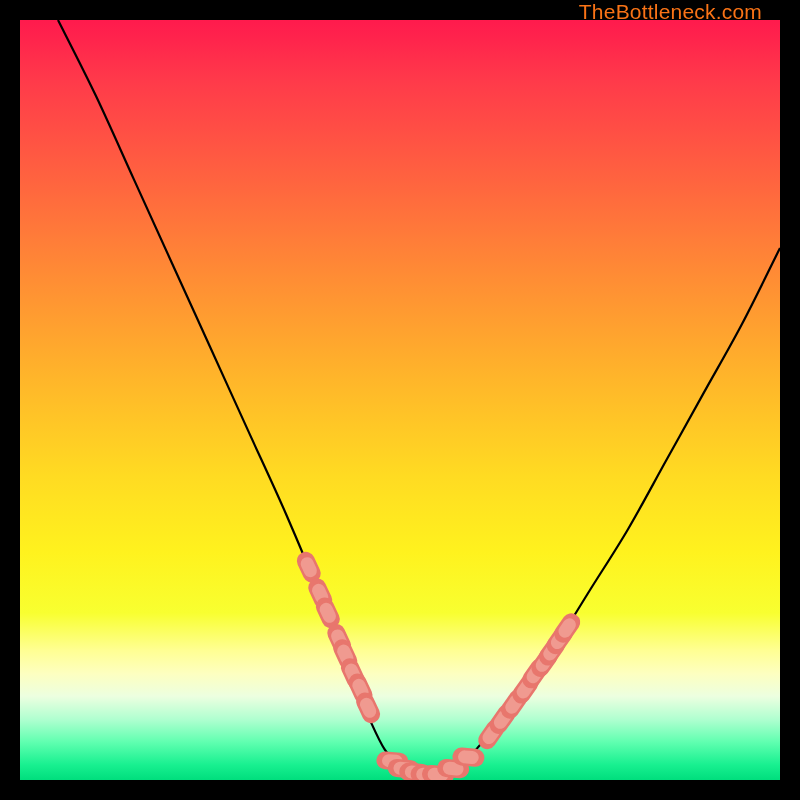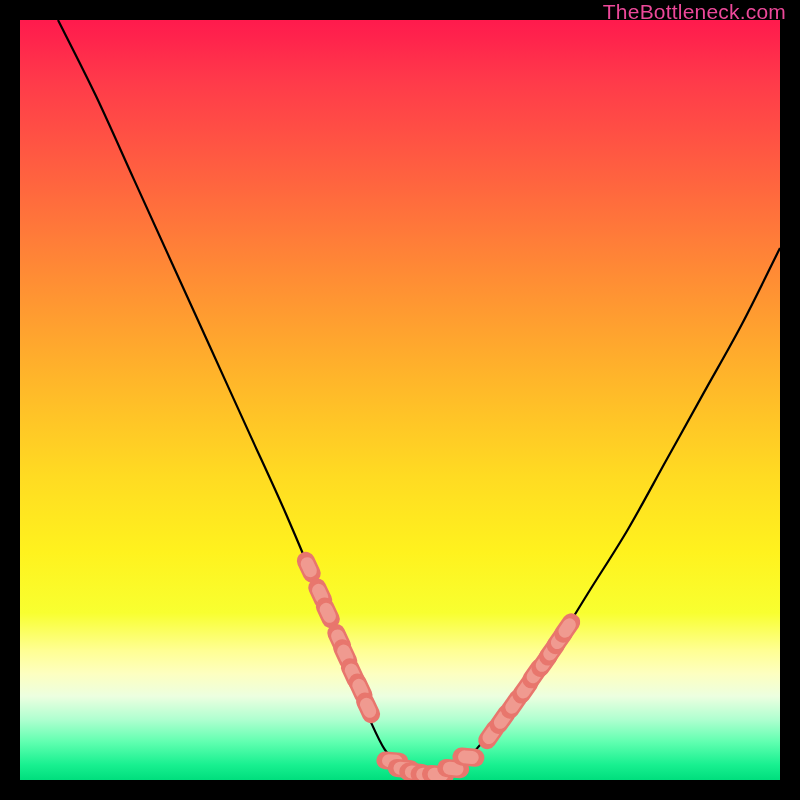--- a/index.html
+++ b/index.html
@@ -53,22 +53,22 @@
   .curve-svg {
     position: absolute;
     left: 0;
     top: 0;
     width: 100%;
     height: 100%;
   }
   .watermark {
     position: absolute;
     top: 0px;
-    right: 14px;
-    color: #ec4899;
+    right: 38px;
+    color: #f97316;
     font-size: 21px;
     font-weight: 500;
     letter-spacing: 0.2px;
   }
 </style>
 </head>
 <body>
 
 <div class="frame">
 

